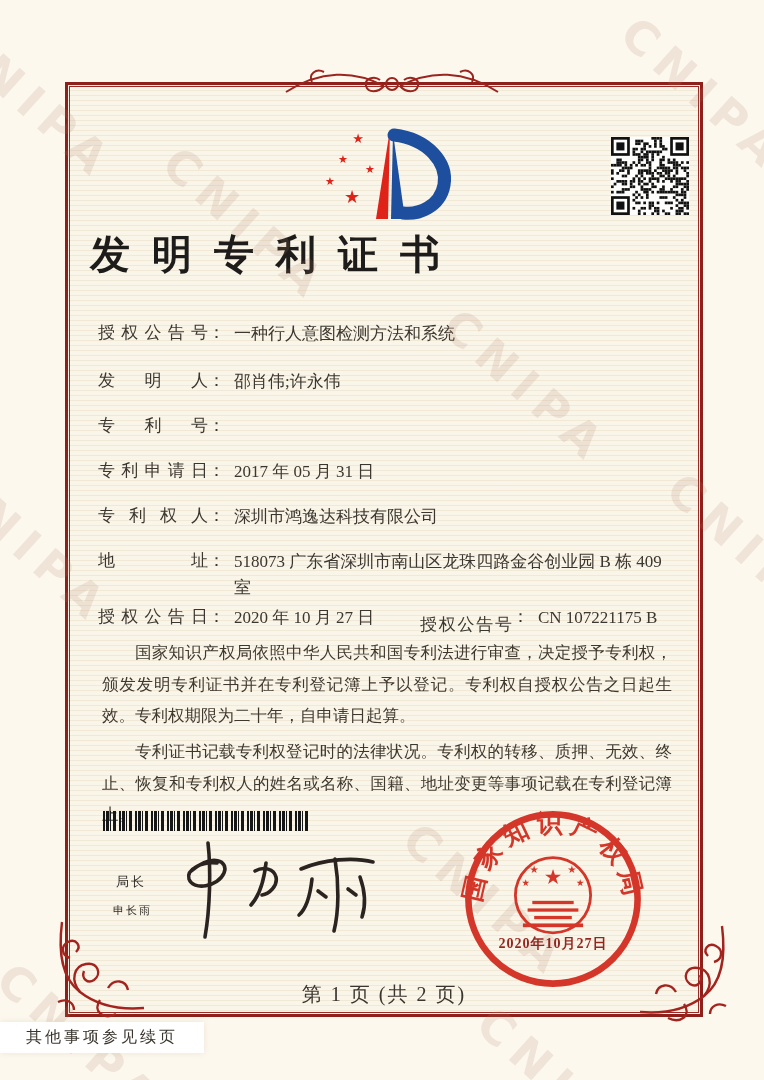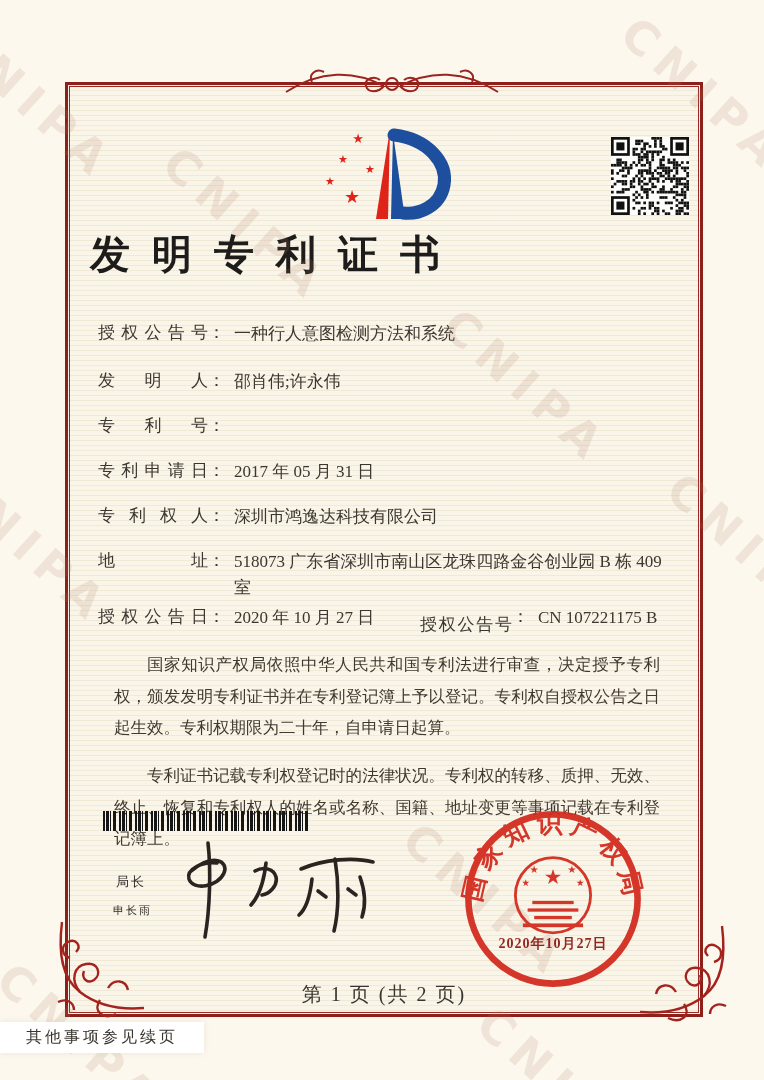--- a/index.html
+++ b/index.html
@@ -47,21 +47,21 @@
   .fcolon{flex:0 0 auto;}
   .fvalue{margin-left:9px;width:445px;line-height:1.55;}
   .grant-left{position:absolute;left:0;display:flex;}
   .grant-right{position:absolute;left:322px;display:flex;}
   .grant-right .flabel{width:92px;flex-basis:92px;margin-top:8px;}
   
   .body-text{
     position:absolute;left:30px;top:548px;width:578px;
     font-size:16.5px;line-height:1.92;color:#3f382f;text-align:justify;
   }
-  .body-text p{margin:16px;text-indent:2em;}
+  .body-text p{margin:4px;text-indent:2em;}
   
   .barcode{
     position:absolute;left:35px;top:726px;width:207px;height:20px;
     background:repeating-linear-gradient(90deg,
       #161616 0 2px, rgba(0,0,0,0) 2px 3px,
       #161616 3px 6px, rgba(0,0,0,0) 6px 7px,
       #161616 7px 8px, rgba(0,0,0,0) 8px 10px,
       #161616 10px 13px, rgba(0,0,0,0) 13px 16px);
   }
   

